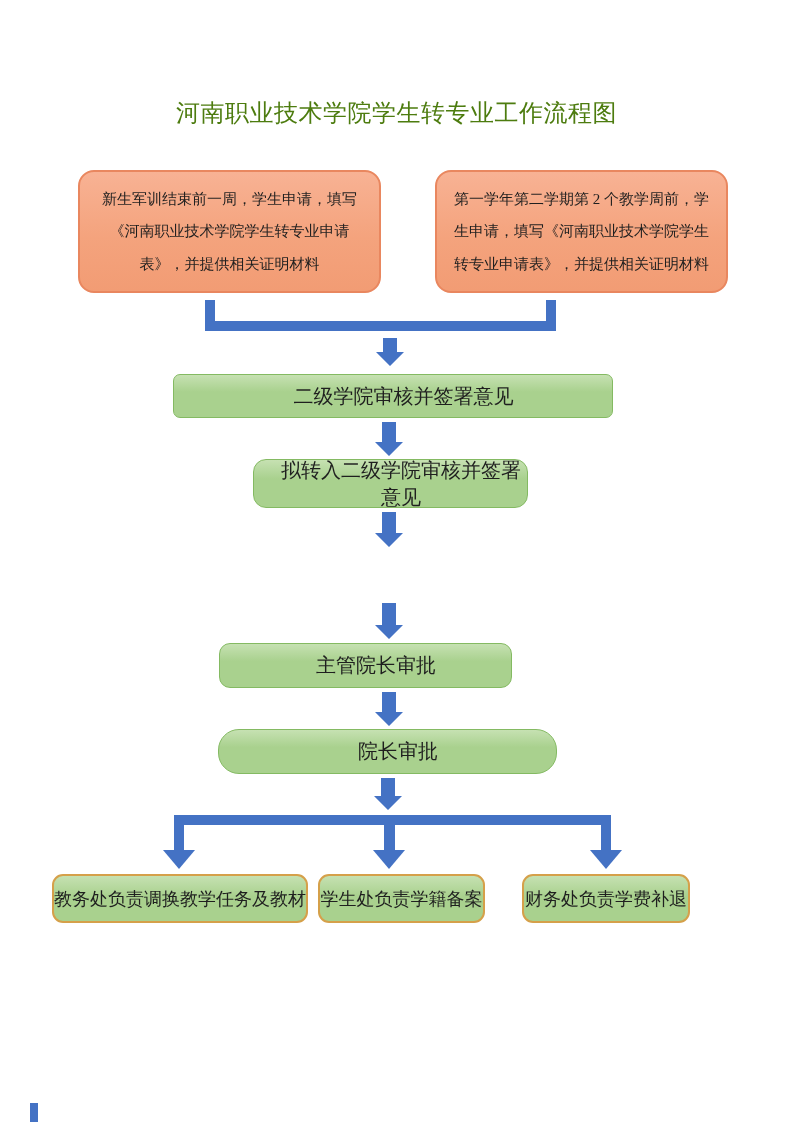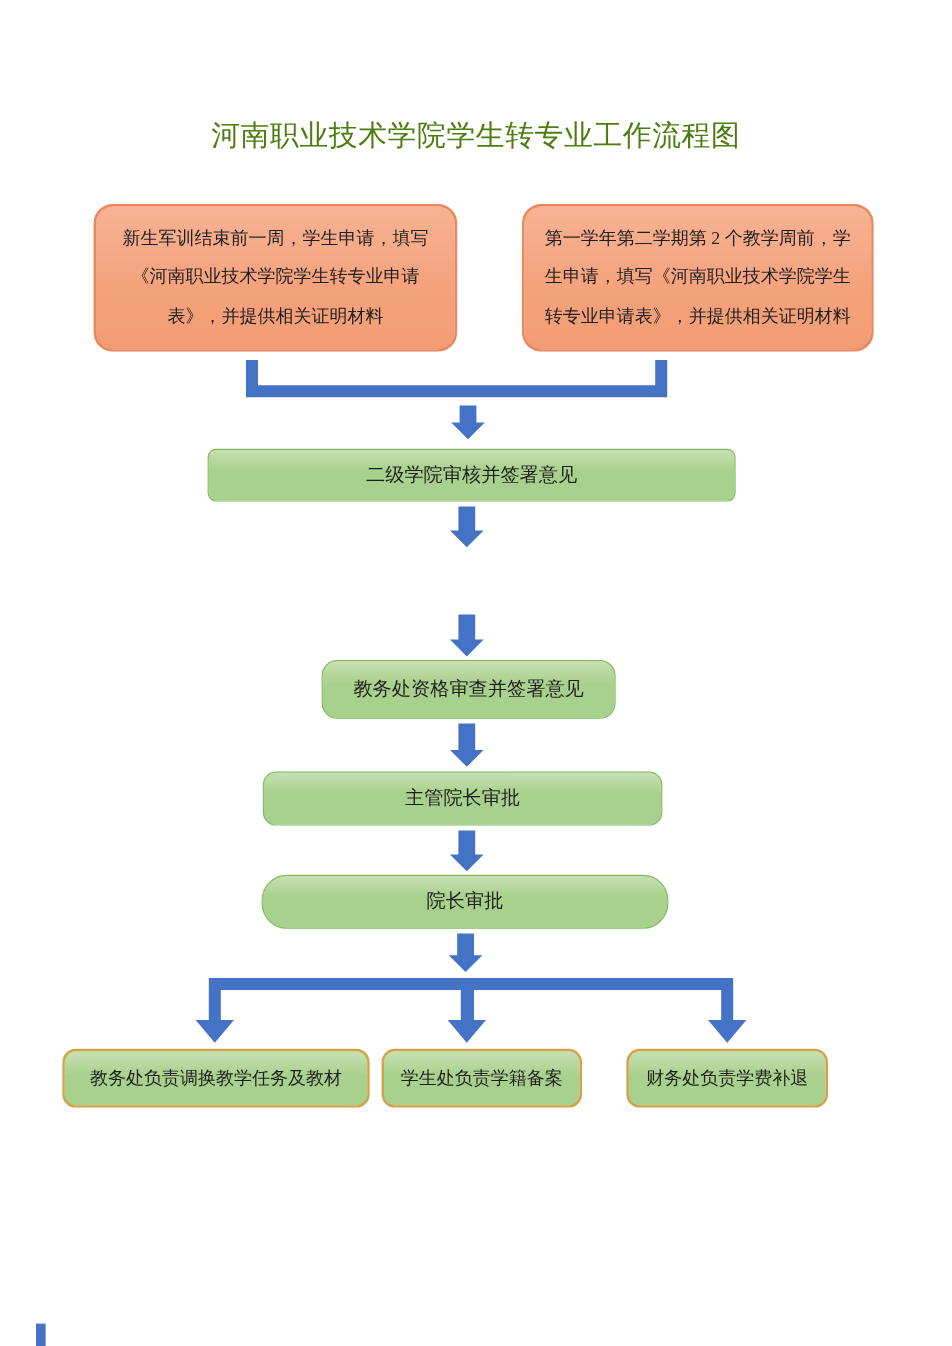--- a/index.html
+++ b/index.html
@@ -18,26 +18,27 @@
     text-align:center; color:#1f1f1f;font-family:Liberation Serif, serif;
   }
   .start {
     background:linear-gradient(180deg,#f8b294 0%,#f4a37d 55%,#f29c74 100%);
     border:2px solid #e9875f; border-radius:16px;
     font-size:15px; line-height:2.15; padding:0 12px;
   }
   .step {
     background:linear-gradient(180deg,#c6e1b2 0%,#a9d18e 40%);
     border:1.5px solid #84ba62;
-    font-size:16px;
+    font-size:20px;
+    padding-left:21px;
   }
   .outcome {
     background:linear-gradient(180deg,#c6e1b2 0%,#a9d18e 45%);
     border:2px solid #d5a04a; border-radius:11px;
-    font-size:15px;
+    font-size:18px;
   }
   #connectors { position:absolute; left:0; top:0; pointer-events:none; }
   .artifact { position:absolute; left:30px; top:1103px; width:8px; height:19px; background:#4472C4; }
 </style>
 </head>
 <body>
 
 <div id="page">
 
   <div class="title">河南职业技术学院学生转专业工作流程图</div>
@@ -59,22 +60,22 @@
     <polygon points="381,778 395,778 395,796 402,796 388,810 374,796 381,796" fill="#4472C4"></polygon>
 
     <polyline points="179,852 179,820 606,820 606,852" fill="none" stroke-width="10" stroke="#4472C4"></polyline>
     <line x1="389.5" y1="820" x2="389.5" y2="852" stroke-width="11" stroke="#4472C4"></line>
     <polygon points="163,850 195,850 179,869" fill="#4472C4"></polygon>
     <polygon points="373,850 405,850 389,869" fill="#4472C4"></polygon>
     <polygon points="590,850 622,850 606,869" fill="#4472C4"></polygon>
   </svg>
 
   <div class="node step" style="left:173px; top:374px; width:440px; height:44px; border-radius:7px;">二级学院审核并签署意见</div>
-  <div class="node step" style="left:268px; top:550px; width:245px; height:49px; border-radius:13px;">教务处资格审查并签署意见</div>
-  <div class="node step" style="left:219px; top:643px; width:333px; height:45px; border-radius:11px;text-align:center;">主管院长审批</div>
+  <div class="node step" style="left:253px; top:459px; width:275px; height:49px; border-radius:13px;">拟转入二级学院审核并签署意见</div>
+  <div class="node step" style="left:219px; top:643px; width:293px; height:45px; border-radius:11px;text-align:center;">主管院长审批</div>
   <div class="node step" style="left:218px; top:729px; width:339px; height:45px; border-radius:21px;">院长审批</div>
 
   <div class="node outcome" style="left:52px; top:874px; width:256px; height:49px;">教务处负责调换教学任务及教材</div>
   <div class="node outcome" style="left:318px; top:874px; width:167px; height:49px;">学生处负责学籍备案</div>
   <div class="node outcome" style="left:522px; top:874px; width:168px; height:49px;">财务处负责学费补退</div>
 
   <div class="artifact"></div>
 
 </div>
 

